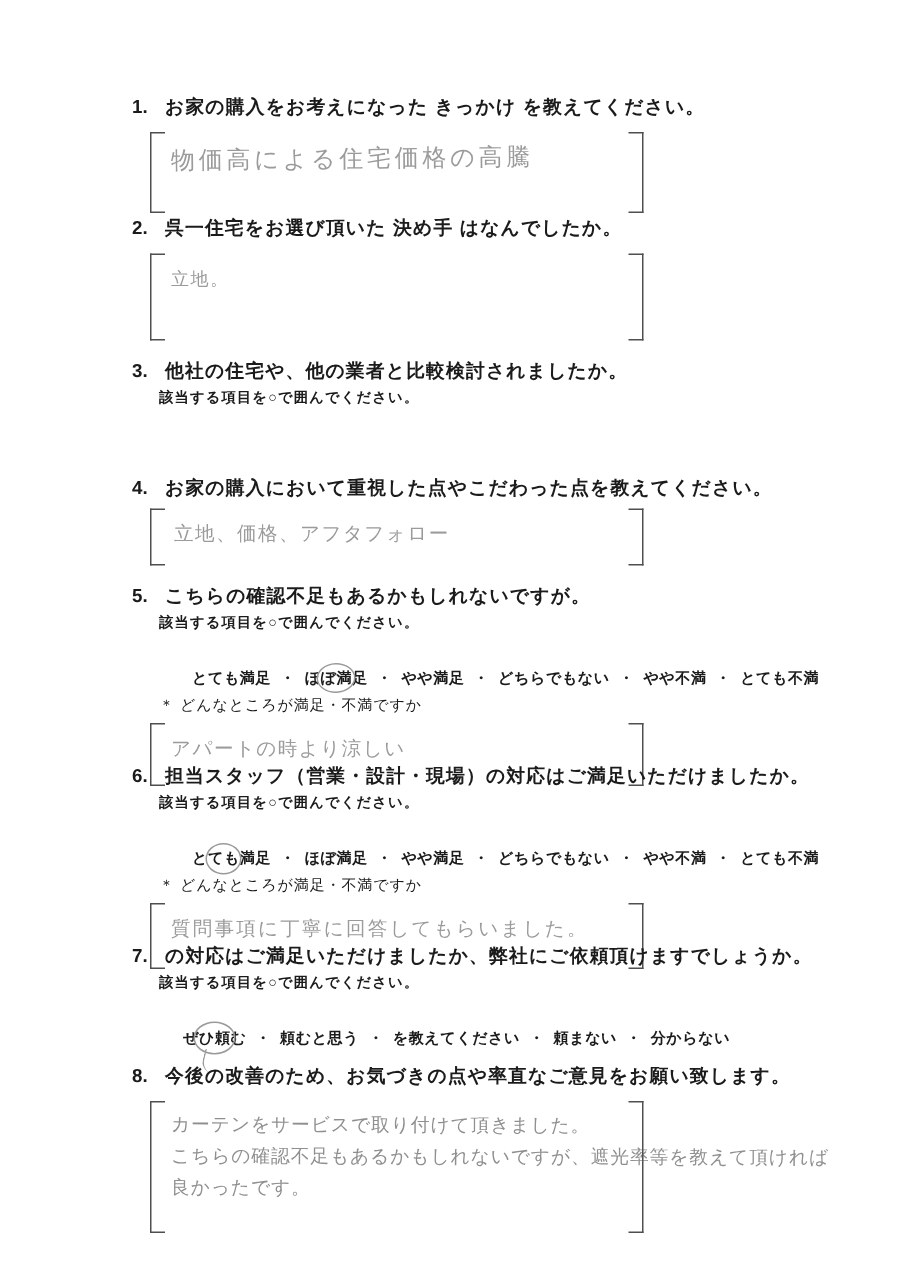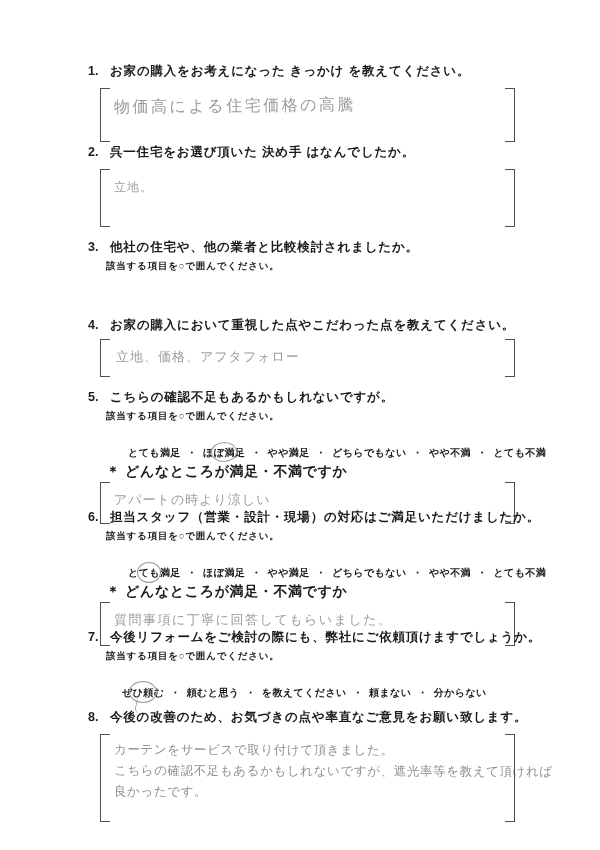--- a/index.html
+++ b/index.html
@@ -10,32 +10,32 @@
   }
   .q { position:absolute; left:0; width:600px; padding-left:88px; box-sizing:border-box; }
   #q1{top:62px} #q2{top:143px} #q3{top:238px} #q4{top:316px}
   #q5{top:388px} #q6{top:508px} #q7{top:628px} #q8{top:708px}
 
   .qline { display:flex; font-weight:700; font-size:12.5px; letter-spacing:0.8px; line-height:18px; white-space:nowrap; }
   .qnum  { width:22px; flex:none; letter-spacing:0; }
   .sub   { font-weight:700; font-size:9.5px; letter-spacing:0.8px; margin:3px 0 0 18px; line-height:13px; }
   .opts  { font-weight:700; font-size:10px; letter-spacing:0.4px; margin:23px 0 0 40px; line-height:15px; white-space:nowrap; }
   .opts .sep { margin:0 6px; }
-  .followup { font-weight:700; font-size:14px; letter-spacing:0.6px; margin:4px 0 0 18px; line-height:14px; }
+  .followup { font-weight:400; font-size:10px; letter-spacing:0.6px; margin:4px 0 0 18px; line-height:14px; }
 
   
   .hw { color:#9b9b9b; font-size:13px; letter-spacing:1px; white-space:nowrap; }
   #q1 .hw { font-size:16px; letter-spacing:2.5px; transform:rotate(-0.6deg); display:inline-block; }
   #q2 .hw { font-size:12px;text-align:center; }
   #q6 .hw { letter-spacing:1.5px; }
   .hw-inline { font-size:11px; letter-spacing:0.5px; }
   .hw-line { color:#8f8f8f; font-size:12.5px; letter-spacing:0.6px; line-height:21px; white-space:nowrap; transform:rotate(0.15deg); }
 
   
-  .abox { position:relative; margin-left:12px; width:415px; box-sizing:border-box; padding:8px 14px 0 14px; }
+  .abox { position:relative; margin-left:12px; width:329px; box-sizing:border-box; padding:8px 14px 0 14px; }
   .abox::before { content:""; position:absolute; left:0; top:0; bottom:0; width:9px;
                   border:1.4px solid #4f4f4f; border-right:none; }
   .abox::after  { content:""; position:absolute; right:0; top:0; bottom:0; width:9px;
                   border:1.4px solid #4f4f4f; border-left:none; }
   #q1 .abox{height:54px; margin-top:8px;}
   #q2 .abox{height:58px; margin-top:8px;}
   #q4 .abox{height:38px; margin-top:5px;padding-left:16px;}
   #q5 .abox{height:42px; margin-top:4px;}
   #q6 .abox{height:44px; margin-top:4px;}
   #q8 .abox{height:88px; margin-top:8px; padding-top:6px;}
@@ -122,21 +122,21 @@
     <div class="opts"><span class="option circled">とても満足</span><span class="sep">・</span><span class="option">ほぼ満足</span><span class="sep">・</span><span class="option">やや満足</span><span class="sep">・</span><span class="option">どちらでもない</span><span class="sep">・</span><span class="option">やや不満</span><span class="sep">・</span><span class="option">とても不満</span></div>
     <div class="followup">＊ どんなところが満足・不満ですか</div>
     <div class="abox">
       <span class="hw">質問事項に丁寧に回答してもらいました。</span>
     </div>
   </section>
 
   <section class="q" id="q7">
     <div class="qline">
       <span class="qnum">7.</span>
-      <span>今後リフォームをご検討の際にも、弊社にご依頼頂けますでしょうか。</span>
+      <span>の対応はご満足いただけましたか、弊社にご依頼頂けますでしょうか。</span>
     </div>
     <div class="sub">該当する項目を○で囲んでください。</div>
     <div class="opts" style="margin-left:34px"><span class="option circled">ぜひ頼む</span><span class="sep">・</span><span class="option">頼むと思う</span><span class="sep">・</span><span class="option">を教えてください</span><span class="sep">・</span><span class="option">頼まない</span><span class="sep">・</span><span class="option">分からない</span></div>
   </section>
 
   <section class="q" id="q8">
     <div class="qline">
       <span class="qnum">8.</span>
       <span>今後の改善のため、お気づきの点や率直なご意見をお願い致します。</span>
     </div>

